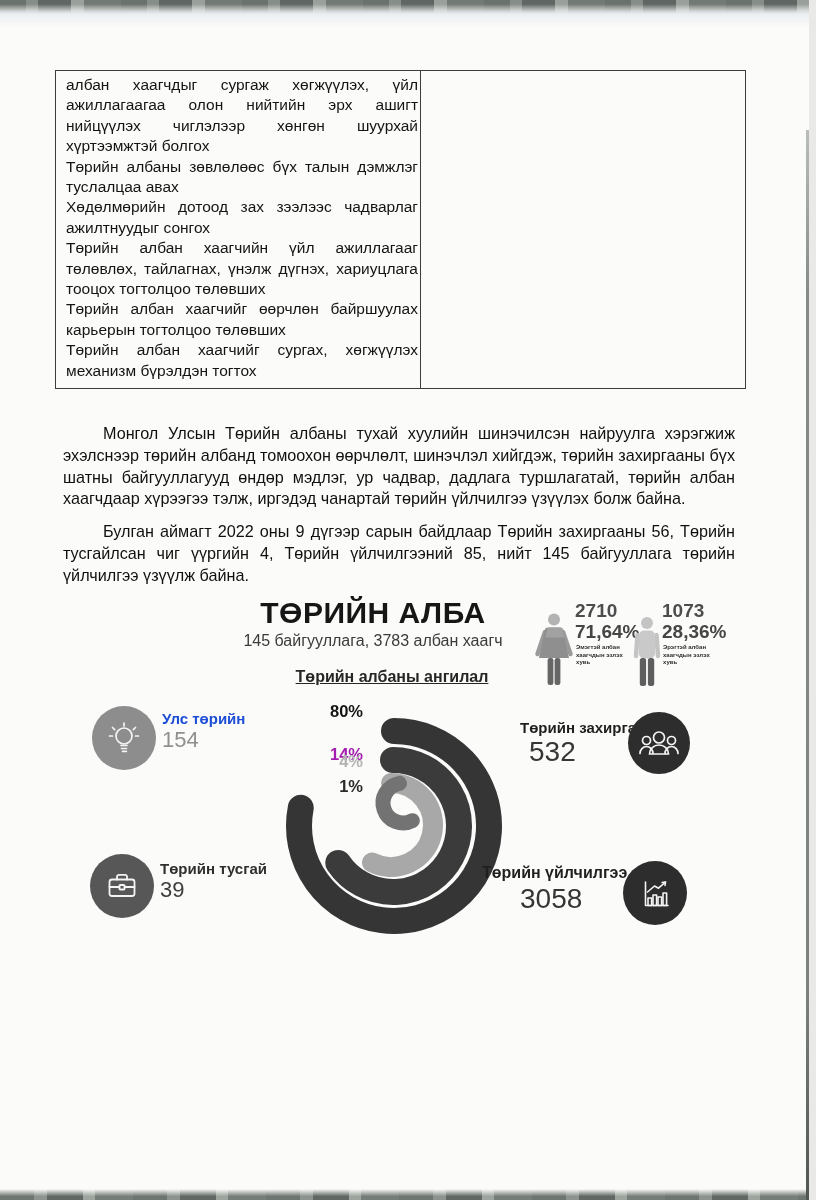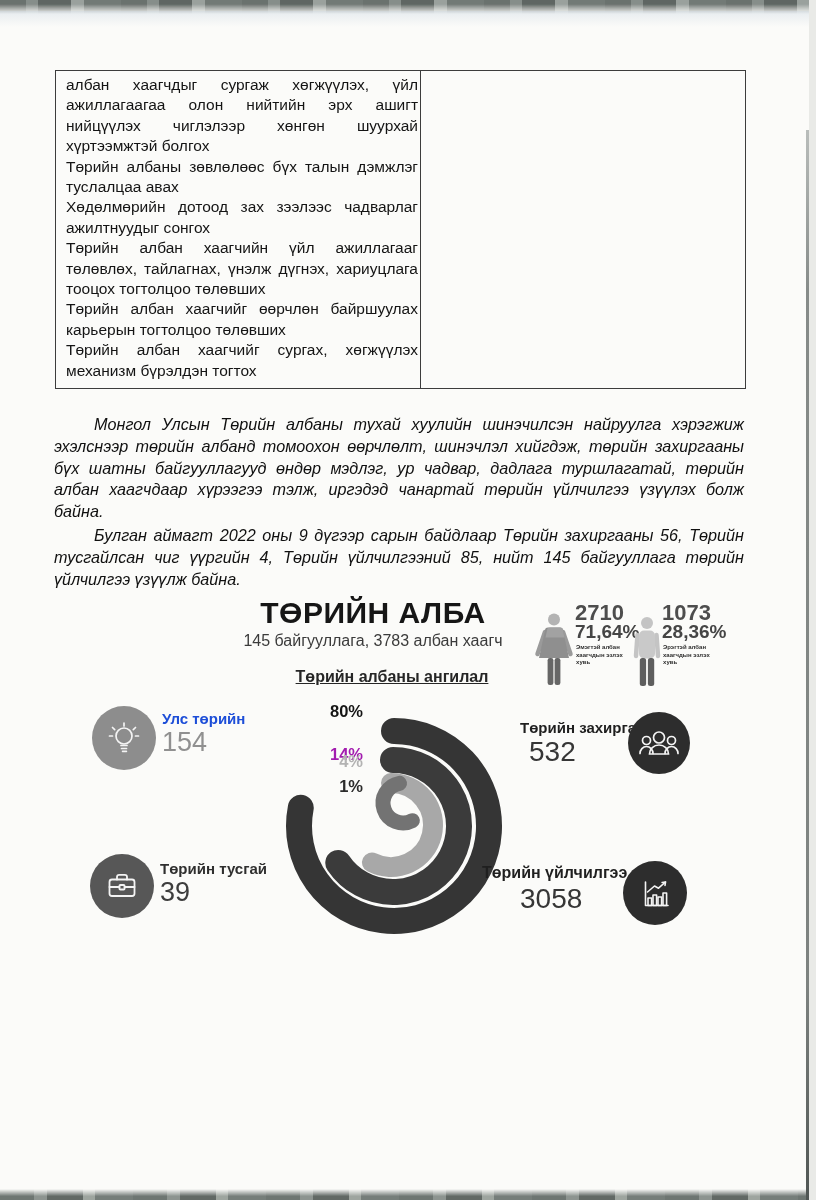--- a/index.html
+++ b/index.html
@@ -24,48 +24,48 @@
   
   .doc-table{position:absolute;left:55px;top:70px;width:691px;display:grid;
     grid-template-columns:365px 1fr;border:1.8px solid #3c3c3c;box-sizing:border-box;}
   .cell{padding:4px 2px 7px 10px;font-size:15.5px;line-height:20.4px;color:#141414;text-align:justify;}
   .cell-left{border-right:1.8px solid #3c3c3c;}
   .cell p{margin:0;}
 
   
   .body-text{position:absolute;left:52px;top:412px;width:694px;font-size:16.2px;
     line-height:21.8px;color:#101010;text-align:justify;}
-  .body-text p{margin:2px;text-indent:40px;font-style:italic;}
+  .body-text p{margin:11px;text-indent:40px;}
 
   
   .infographic{position:absolute;left:0;top:588px;width:816px;height:440px;}
   .ig-title{position:absolute;left:243px;top:8px;width:260px;text-align:center;
     font-size:30px;font-weight:bold;letter-spacing:.5px;color:#161616;}
   .ig-subtitle{position:absolute;left:228px;top:44px;width:290px;text-align:center;
     font-size:16px;color:#3b3b3b;}
   .ig-chart-label{position:absolute;left:277px;top:80px;width:230px;text-align:center;
     font-size:16px;font-weight:bold;color:#262626;text-decoration:underline;}
 
   .abs{position:absolute;}
-  .g-count{font-size:22px;font-weight:bold;color:#4d4d4d;}
+  .g-count{font-size:19px;font-weight:bold;color:#4d4d4d;}
   .g-pct{font-size:19px;font-weight:bold;color:#454545;}
   .g-cap{font-size:6px;font-weight:bold;line-height:7.5px;color:#2e2e2e;}
 
   .pct{position:absolute;left:293px;width:70px;text-align:right;font-weight:bold;font-size:16.5px;}
   .pct-0{top:114px;color:#141414}.pct-1{top:157px;color:#a21caf}
   .pct-2{top:164px;color:#b3b3b3}.pct-3{top:189px;color:#2b2b2b}
 
   .stat-circle{border-radius:50%;display:flex;align-items:center;justify-content:center;}
   .c-pol{left:92px;top:118px;width:64px;height:64px;background:#8d8d8d;}
   .c-spec{left:90px;top:266px;width:64px;height:64px;background:#575757;}
   .c-adm{left:628px;top:124px;width:62px;height:62px;background:#2d2d2d;}
   .c-svc{left:623px;top:273px;width:64px;height:64px;background:#2d2d2d;}
 
   .stat-label{font-size:15px;font-weight:bold;color:#1f1f1f;white-space:nowrap;}
-  .stat-value{font-size:27px;color:#363636;}
+  .stat-value{font-size:22px;color:#363636;}
   .l-pol{left:162px;top:122px;color:#1d4ed8;}
   .v-pol{left:162px;top:139px;color:#909090;}
   .l-spec{left:160px;top:272px;color:#2f2f2f;}
   .v-spec{left:160px;top:289px;color:#3d3d3d;}
   .l-adm{left:520px;top:131px;}
   .v-adm{left:529px;top:148px;font-size:28px;}
   .l-svc{left:482px;top:276px;font-size:16px;}
   .v-svc{left:520px;top:295px;font-size:28px;}
 </style>
 </head>

